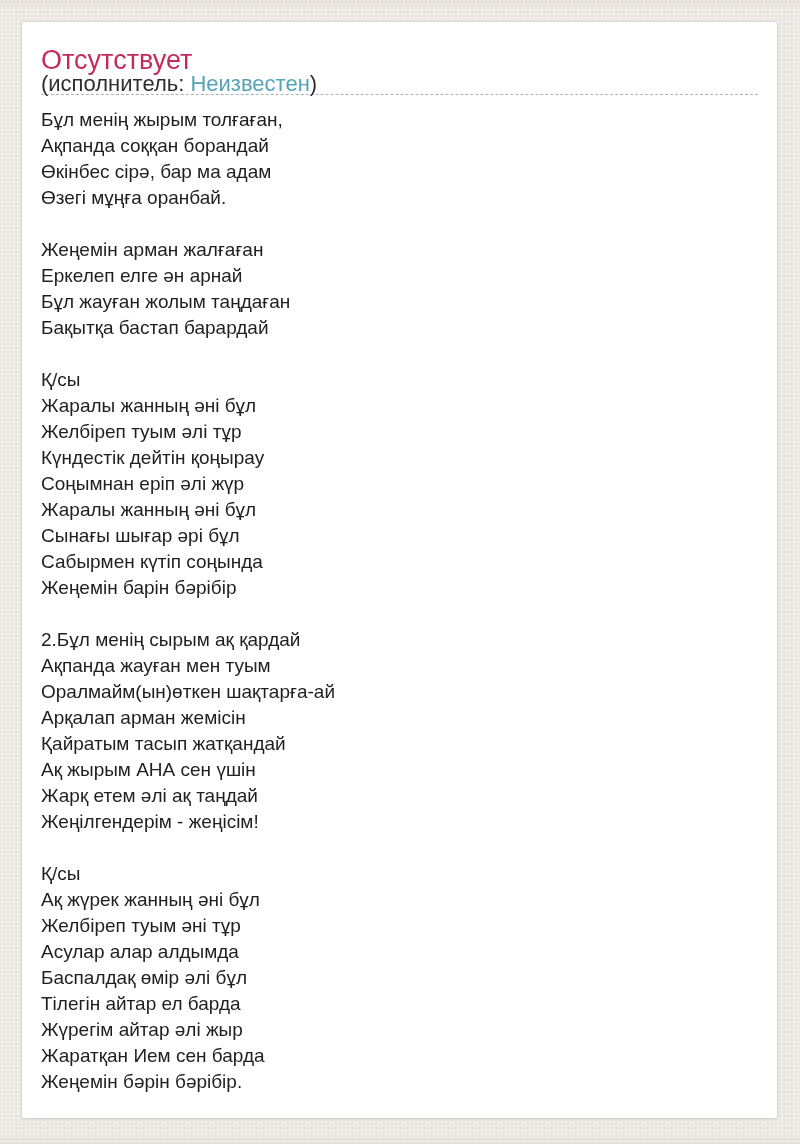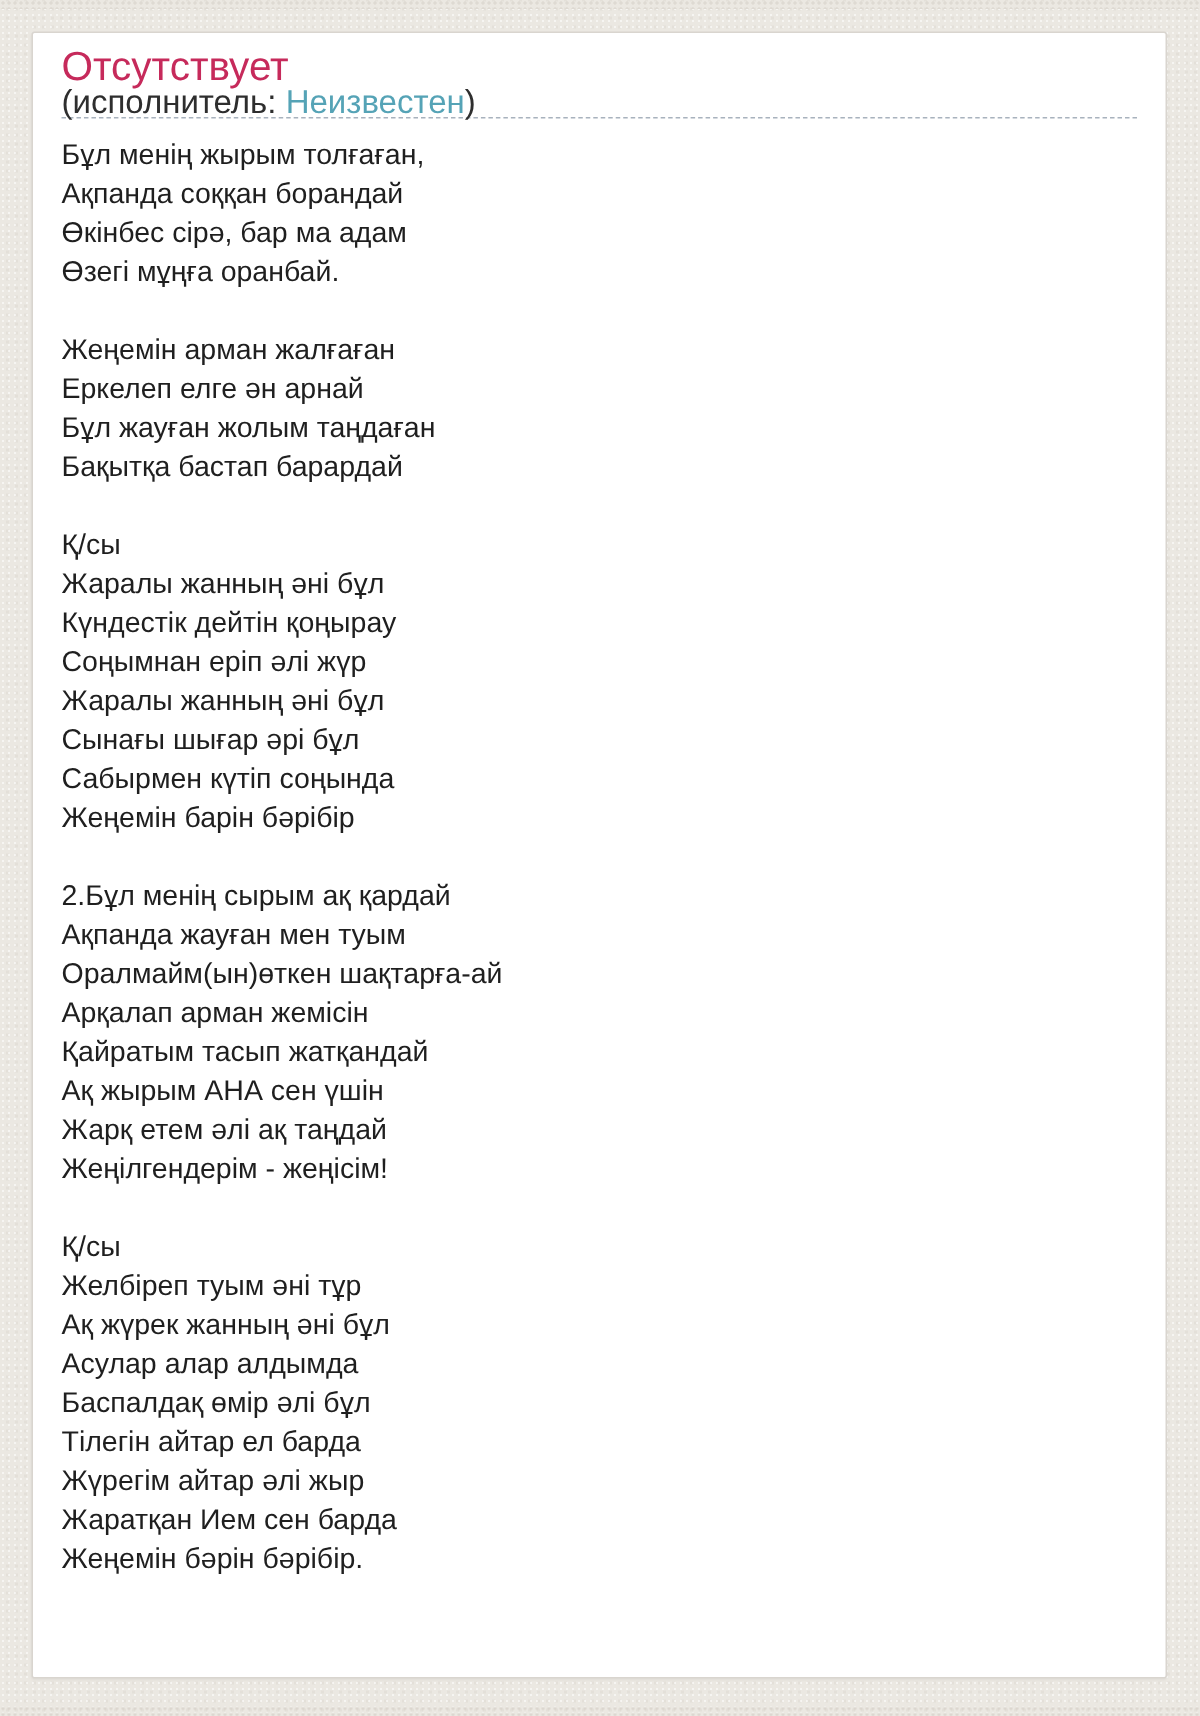--- a/index.html
+++ b/index.html
@@ -37,21 +37,21 @@
   .card {
     position: absolute;
     left: 21px; top: 21px;
     width: 757px; height: 1098px;
     background: var(--card-bg);
     border: 1px solid var(--card-border);
     border-radius: 2px;
     box-shadow: 0 1px 2px rgba(0,0,0,0.05);
   }
   .content {
-    padding: 8px 19px 0 19px;
+    padding: 24px 19px 0 19px;
   }
   .page-title {
     font-size: 27px;
     line-height: 28px;
     font-weight: 400;
     color: var(--title-color);
   }
   .subtitle {
     font-size: 22px;
     line-height: 19px;
@@ -92,41 +92,42 @@
         </div>
         <div class="stanza">
           <div class="line">Жеңемін арман жалғаған</div>
           <div class="line">Еркелеп елге ән арнай</div>
           <div class="line">Бұл жауған жолым таңдаған</div>
           <div class="line">Бақытқа бастап барардай</div>
         </div>
         <div class="stanza">
           <div class="line">Қ/сы</div>
           <div class="line">Жаралы жанның әні бұл</div>
+          <div class="line">Желбіреп туым әлі тұр</div>
           <div class="line">Күндестік дейтін қоңырау</div>
           <div class="line">Соңымнан еріп әлі жүр</div>
           <div class="line">Жаралы жанның әні бұл</div>
           <div class="line">Сынағы шығар әрі бұл</div>
           <div class="line">Сабырмен күтіп соңында</div>
           <div class="line">Жеңемін барін бәрібір</div>
         </div>
         <div class="stanza">
           <div class="line">2.Бұл менің сырым ақ қардай</div>
           <div class="line">Ақпанда жауған мен туым</div>
           <div class="line">Оралмайм(ын)өткен шақтарға-ай</div>
           <div class="line">Арқалап арман жемісін</div>
           <div class="line">Қайратым тасып жатқандай</div>
           <div class="line">Ақ жырым АНА сен үшін</div>
           <div class="line">Жарқ етем әлі ақ таңдай</div>
           <div class="line">Жеңілгендерім - жеңісім!</div>
         </div>
         <div class="stanza">
           <div class="line">Қ/сы</div>
+          <div class="line">Ақ жүрек жанның әні бұл</div>
           <div class="line">Желбіреп туым әні тұр</div>
-          <div class="line">Ақ жүрек жанның әні бұл</div>
           <div class="line">Асулар алар алдымда</div>
           <div class="line">Баспалдақ өмір әлі бұл</div>
           <div class="line">Тілегін айтар ел барда</div>
           <div class="line">Жүрегім айтар әлі жыр</div>
           <div class="line">Жаратқан Ием сен барда</div>
           <div class="line">Жеңемін бәрін бәрібір.</div>
         </div>
       </div>
   </div>
 </div>

